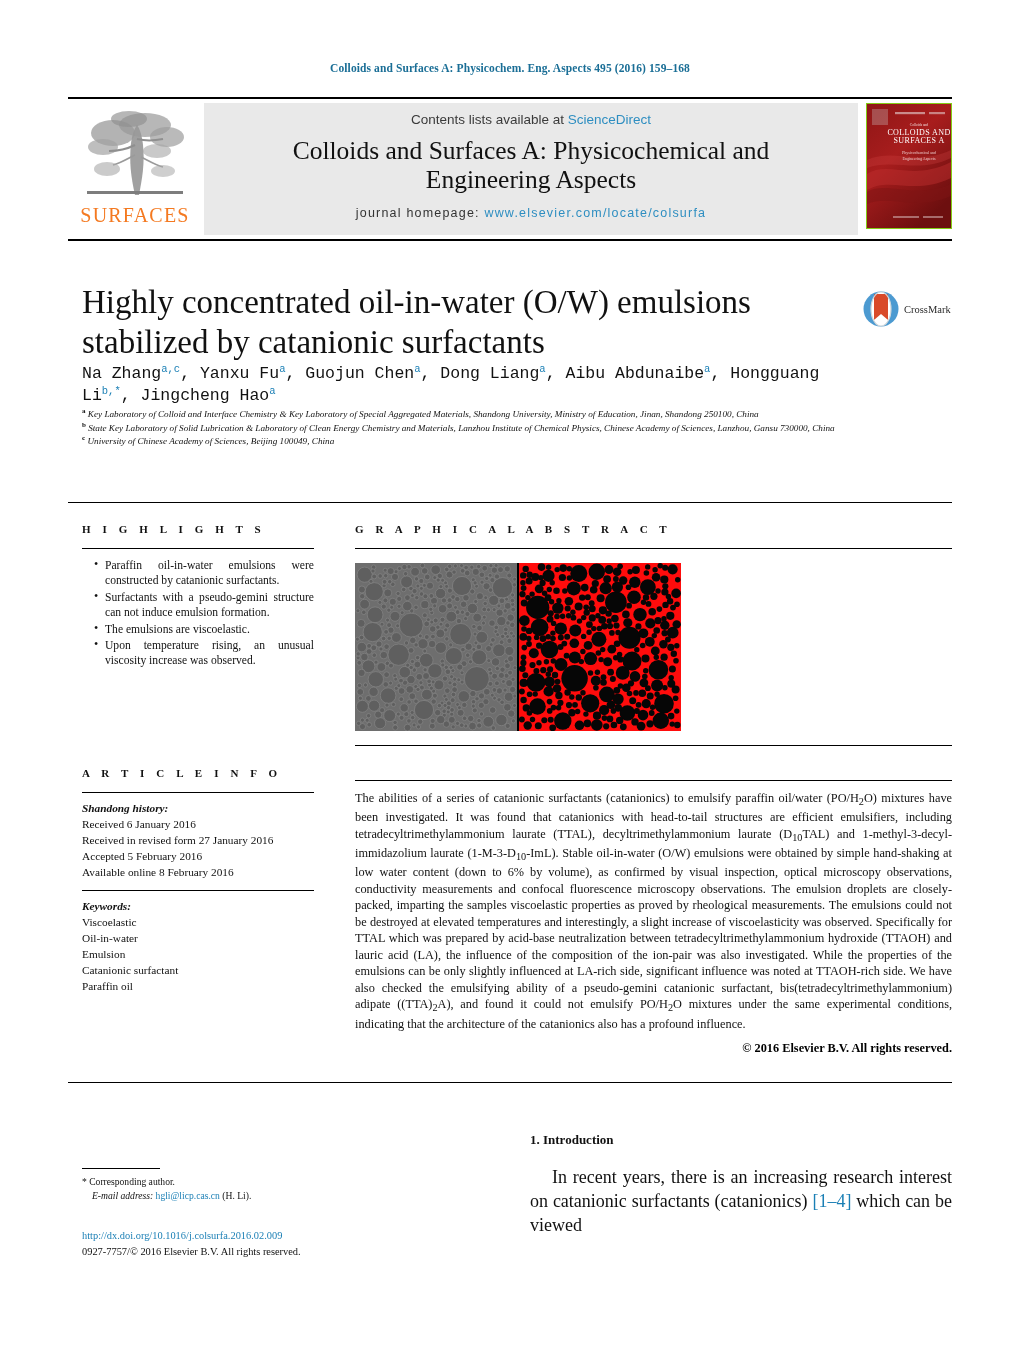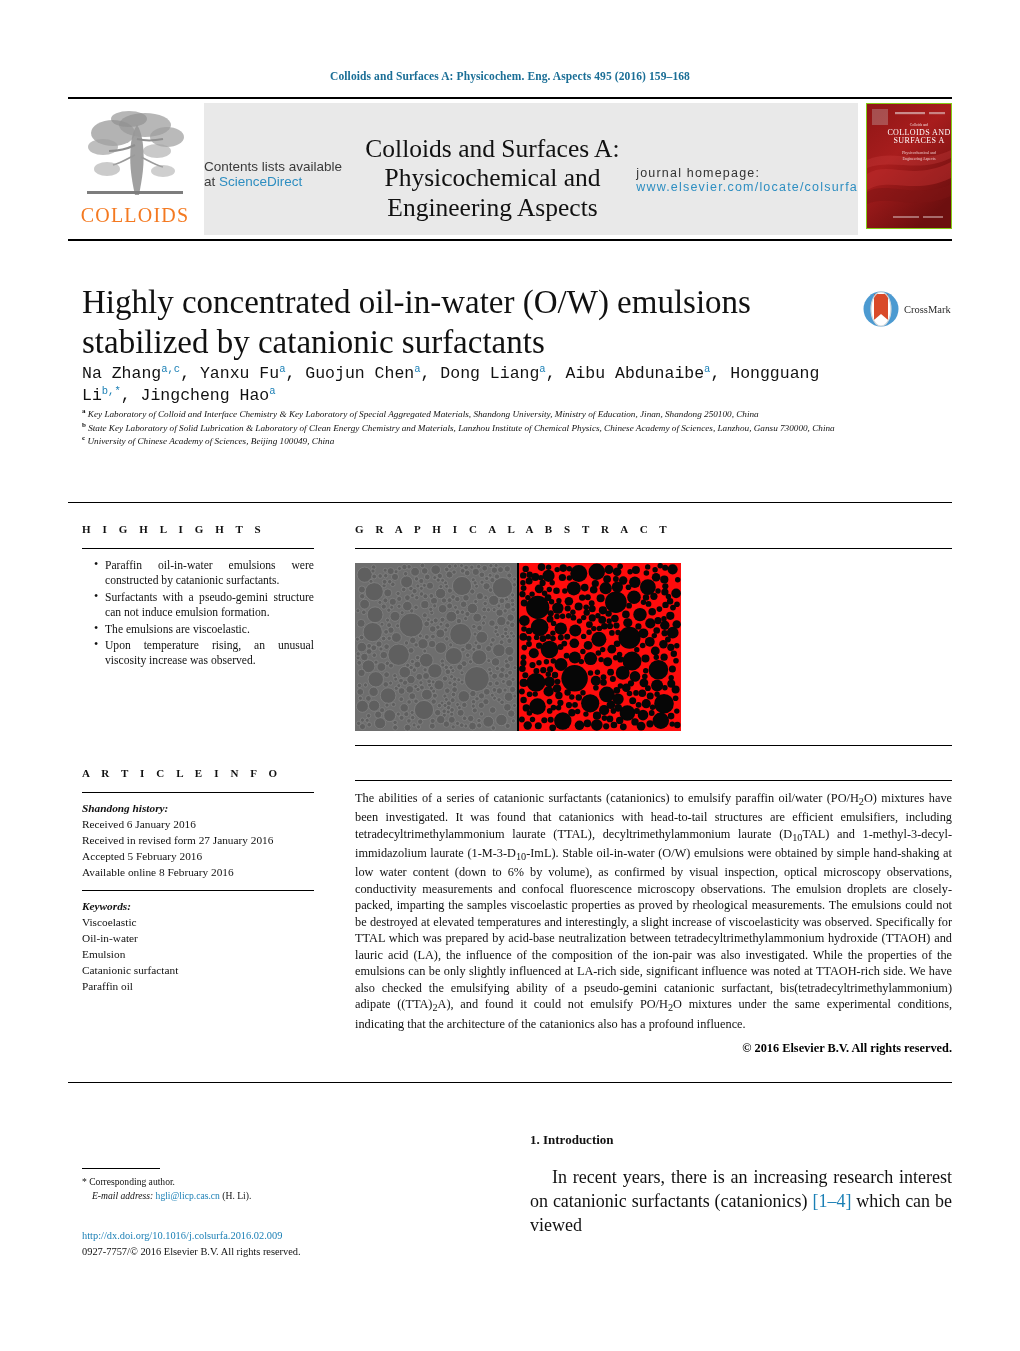--- a/index.html
+++ b/index.html
@@ -18,21 +18,21 @@
   .page {
     position: absolute;
     left: 0; top: 0;
     width: 1020px;
     height: 1351px;
   }
 
   
   .running-head {
     position: absolute;
-    left: 0; top: 70px;
+    left: 0; top: 62px;
     width: 1020px;
     text-align: center;
     font-family: "Liberation Serif", serif;
     font-weight: bold;
     font-size: 11.5px;
     letter-spacing: 0.1px;
     color: #1a6e96;
   }
 
   
@@ -70,21 +70,21 @@
     letter-spacing: 1.2px;
     color: #f47920;
     font-weight: 400;
     margin-top: 1px;
   }
   .journal-band {
     flex: 1 1 auto;
     background: #e9e9e9;
     margin: 0 8px 0 2px;
     display: flex;
-    flex-direction: row;
+    flex-direction: column;
     align-items: center;
     justify-content: flex-start;
     padding-top: 9px;
     box-sizing: border-box;
   }
   .contents-line {
     font-family: "Liberation Sans", sans-serif;
     font-size: 13.5px;
     color: #3a3a3a;
   }
@@ -359,21 +359,21 @@
             <ellipse cx="74" cy="44" rx="14" ry="7" fill="#a5a5a5" opacity="0.6"></ellipse>
             <path d="M52 38 C44 42 36 44 26 44" stroke="#8f8f8f" stroke-width="2.2" fill="none"></path>
             <path d="M54 32 C62 34 70 34 80 32" stroke="#8f8f8f" stroke-width="2" fill="none"></path>
             <path d="M52 48 C44 52 38 56 30 58" stroke="#9a9a9a" stroke-width="1.8" fill="none"></path>
             <path d="M58 50 C66 54 72 58 80 60" stroke="#9a9a9a" stroke-width="1.6" fill="none"></path>
             <ellipse cx="24" cy="62" rx="13" ry="7" fill="#a8a8a8" opacity="0.6"></ellipse>
             <ellipse cx="80" cy="64" rx="12" ry="6" fill="#a8a8a8" opacity="0.55"></ellipse>
             <rect x="4" y="84" width="96" height="3" fill="#7d7d7d"></rect>
           </g>
         </svg>
-        <div class="elsevier-word">COLLOIDS</div>
+        <div class="elsevier-word">SURFACES</div>
       </div>
 
       <div class="journal-band">
         <div class="contents-line">
           <span>Contents lists available at </span><a class="sd" href="#" style="text-decoration:none">ScienceDirect</a>
         </div>
         <div class="journal-title">
           <div>Colloids and Surfaces A: Physicochemical and</div>
           <div>Engineering Aspects</div>
         </div>

